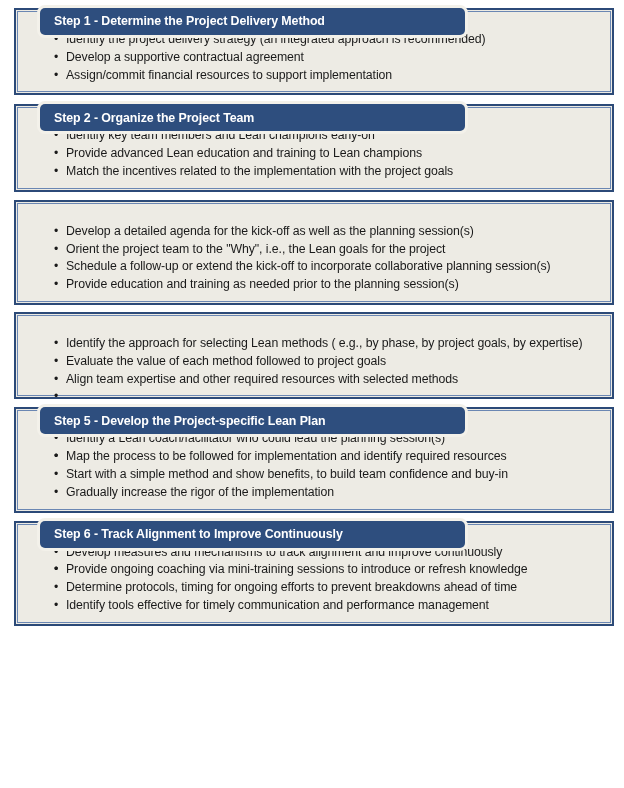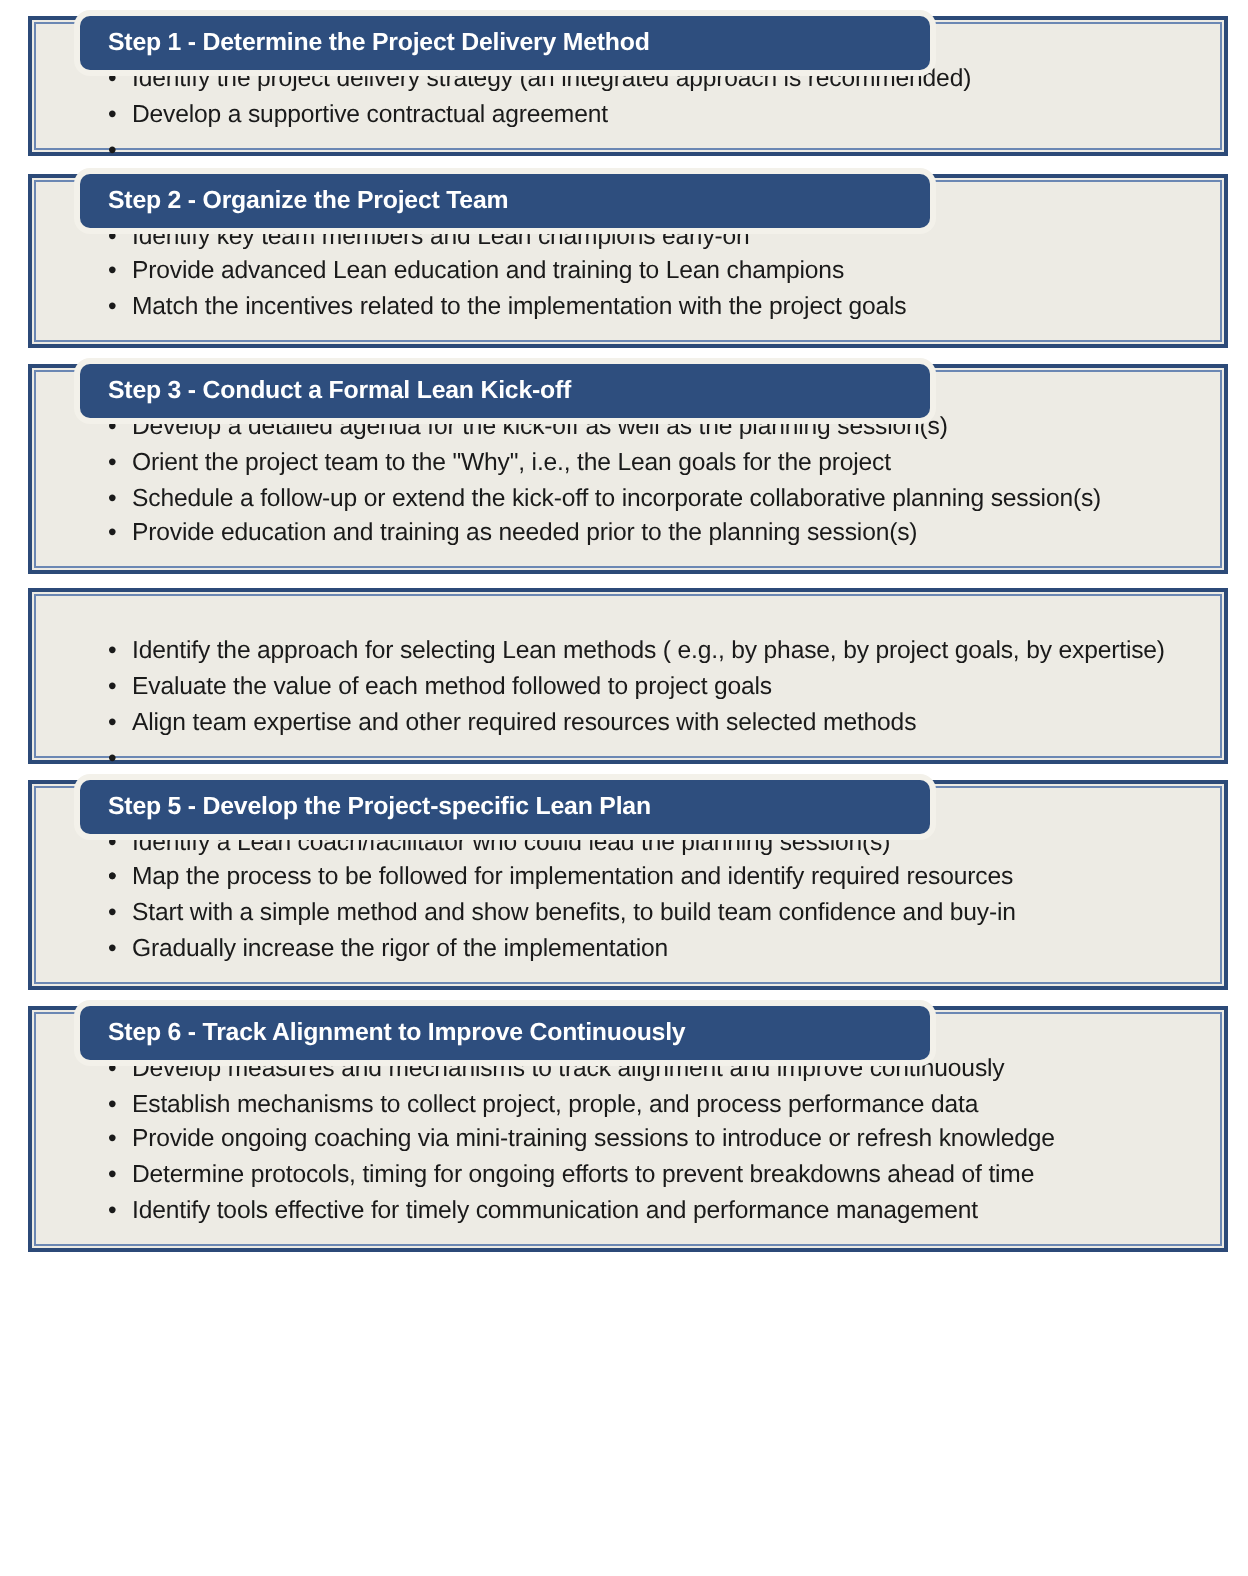--- a/index.html
+++ b/index.html
@@ -110,20 +110,21 @@
         <li class="bullet-item">
           <span class="dot">•</span>
           <span>Identify the project delivery strategy (an integrated approach is recommended)</span>
         </li>
         <li class="bullet-item">
           <span class="dot">•</span>
           <span>Develop a supportive contractual agreement</span>
         </li>
         <li class="bullet-item">
           <span class="dot">•</span>
+          <span>Assign/commit financial resources to support implementation</span>
         </li>
       </ul>
     </div>
   </div>
 
   <div class="gap-a"></div>
 
   <div class="step-block">
     <div class="step-header">
       <span class="step-header-label">Step 2 - Organize the Project Team</span>
@@ -142,23 +143,20 @@
           <span class="dot">•</span>
           <span>Match the incentives related to the implementation with the project goals</span>
         </li>
       </ul>
     </div>
   </div>
 
   <div class="gap-b"></div>
 
   <div class="step-block">
-    <div class="step-header">
-      <span class="step-header-label">Step 3 - Conduct a Formal Lean Kick-off</span>
-    </div>
     <div class="step-body">
       <ul class="bullet-list">
         <li class="bullet-item">
           <span class="dot">•</span>
           <span>Develop a detailed agenda for the kick-off as well as the planning session(s)</span>
         </li>
         <li class="bullet-item">
           <span class="dot">•</span>
           <span>Orient the project team to the "Why", i.e., the Lean goals for the project</span>
         </li>
@@ -236,21 +234,20 @@
       <span class="step-header-label">Step 6 - Track Alignment to Improve Continuously</span>
     </div>
     <div class="step-body">
       <ul class="bullet-list">
         <li class="bullet-item">
           <span class="dot">•</span>
           <span>Develop measures and mechanisms to track alignment and improve continuously</span>
         </li>
         <li class="bullet-item">
           <span class="dot">•</span>
-          <span>Establish mechanisms to collect project, prople, and process performance data</span>
         </li>
         <li class="bullet-item">
           <span class="dot">•</span>
           <span>Provide ongoing coaching via mini-training sessions to introduce or refresh knowledge</span>
         </li>
         <li class="bullet-item">
           <span class="dot">•</span>
           <span>Determine protocols, timing for ongoing efforts to prevent breakdowns ahead of time</span>
         </li>
         <li class="bullet-item">

